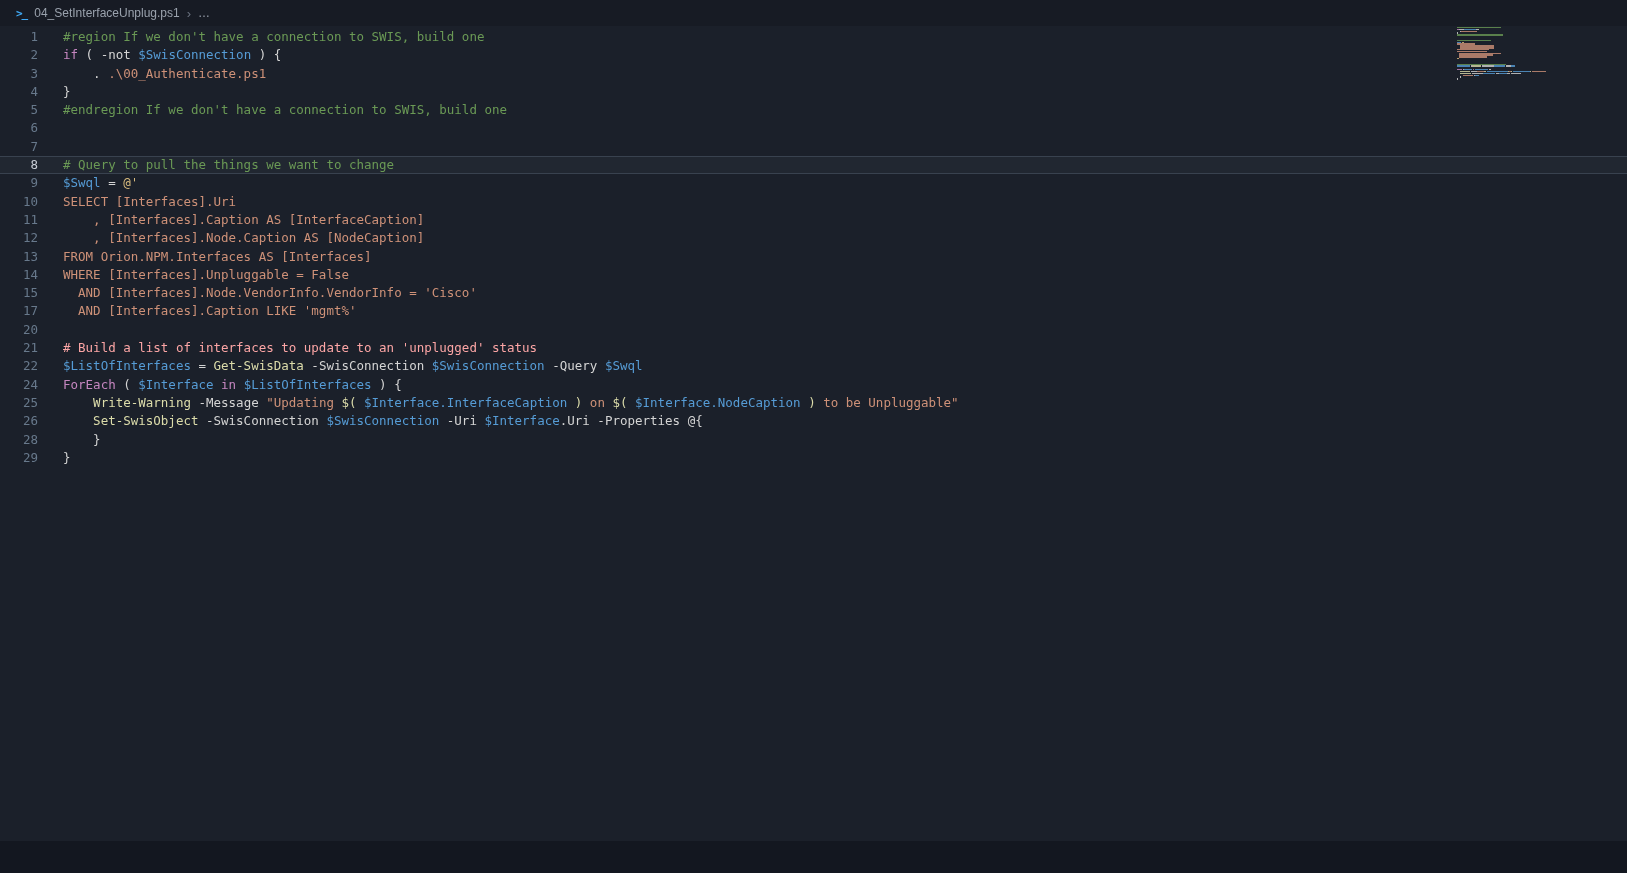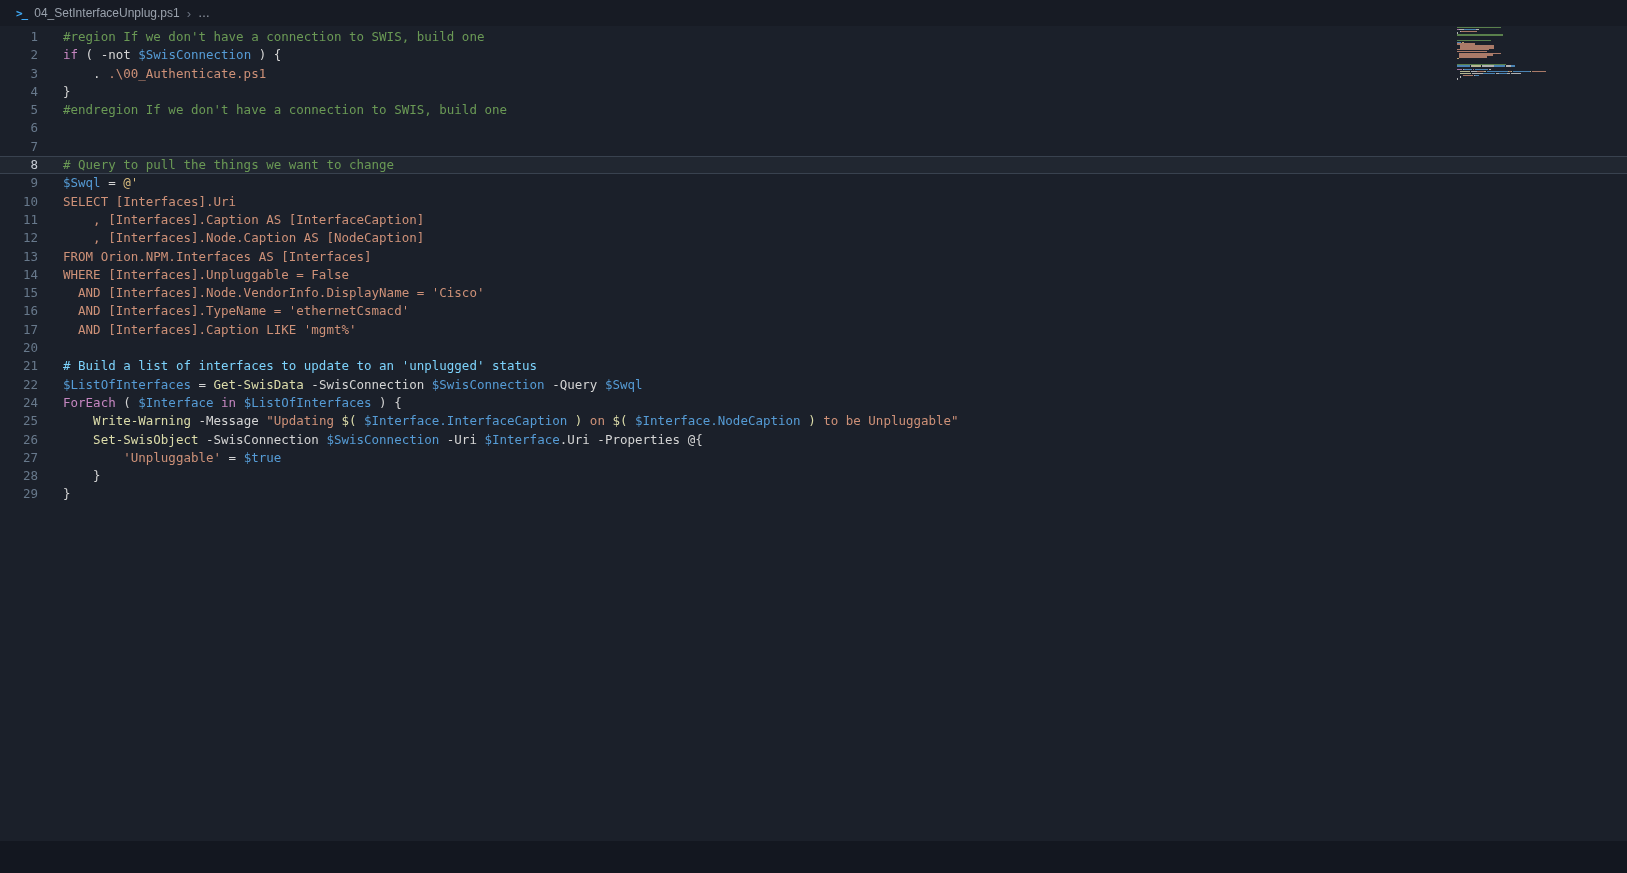--- a/index.html
+++ b/index.html
@@ -79,30 +79,28 @@
       <div class="line"><span class="ln">5</span><span class="code"><span style="color: rgb(106, 153, 85);">#endregion If we don't have a connection to SWIS, build one</span></span></div>
       <div class="line"><span class="ln">6</span><span class="code"></span></div>
       <div class="line"><span class="ln">7</span><span class="code"></span></div>
       <div class="line current"><span class="ln">8</span><span class="code"><span style="color: rgb(106, 153, 85);"># Query to pull the things we want to change</span></span></div>
       <div class="line"><span class="ln">9</span><span class="code"><span style="color: rgb(86, 156, 214);">$Swql</span><span style="color: rgb(212, 212, 212);"> = </span><span style="color: rgb(215, 186, 125);">@'</span></span></div>
       <div class="line"><span class="ln">10</span><span class="code"><span style="color: rgb(206, 145, 120);">SELECT [Interfaces].Uri</span></span></div>
       <div class="line"><span class="ln">11</span><span class="code"><span style="color: rgb(206, 145, 120);">    , [Interfaces].Caption AS [InterfaceCaption]</span></span></div>
       <div class="line"><span class="ln">12</span><span class="code"><span style="color: rgb(206, 145, 120);">    , [Interfaces].Node.Caption AS [NodeCaption]</span></span></div>
       <div class="line"><span class="ln">13</span><span class="code"><span style="color: rgb(206, 145, 120); text-align: right;">FROM Orion.NPM.Interfaces AS [Interfaces]</span></span></div>
       <div class="line"><span class="ln">14</span><span class="code"><span style="color: rgb(206, 145, 120);">WHERE [Interfaces].Unpluggable = False</span></span></div>
-      <div class="line"><span class="ln">15</span><span class="code"><span style="color: rgb(206, 145, 120);">  AND [Interfaces].Node.VendorInfo.DisplayName = 'Cisco'</span></span></div>
-      <div class="line"><span class="ln">16</span><span class="code"><span style="color: rgb(206, 145, 120);">  AND [Interfaces].TypeName = 'ethernetCsmacd'</span></span></div>
+      <div class="line"><span class="ln">15</span><span class="code"><span style="color: rgb(206, 145, 120);">  AND [Interfaces].Node.VendorInfo.VendorInfo = 'Cisco'</span></span></div>
       <div class="line"><span class="ln">17</span><span class="code"><span style="color: rgb(206, 145, 120);">  AND [Interfaces].Caption LIKE 'mgmt%'</span></span></div>
       <div class="line"><span class="ln">20</span><span class="code"></span></div>
-      <div class="line"><span class="ln">21</span><span class="code"><span style="color: #7dd3fc;"># Build a list of interfaces to update to an 'unplugged' status</span></span></div>
+      <div class="line"><span class="ln">21</span><span class="code"><span style="color: #fca5a5;"># Build a list of interfaces to update to an 'unplugged' status</span></span></div>
       <div class="line"><span class="ln">22</span><span class="code"><span style="color: rgb(86, 156, 214);">$ListOfInterfaces</span><span style="color: rgb(212, 212, 212);"> = </span><span style="color: rgb(220, 220, 170);">Get-SwisData</span><span style="color: rgb(212, 212, 212);"> -SwisConnection </span><span style="color: rgb(86, 156, 214);">$SwisConnection</span><span style="color: rgb(212, 212, 212);"> -Query </span><span style="color: rgb(86, 156, 214);">$Swql</span></span></div>
       <div class="line"><span class="ln">24</span><span class="code"><span style="color: rgb(197, 134, 192);">ForEach</span><span style="color: rgb(212, 212, 212);"> ( </span><span style="color: rgb(86, 156, 214);">$Interface</span><span style="color: rgb(212, 212, 212);"> </span><span style="color: rgb(197, 134, 192);">in</span><span style="color: rgb(212, 212, 212);"> </span><span style="color: rgb(86, 156, 214);">$ListOfInterfaces</span><span style="color: rgb(212, 212, 212);"> ) {</span></span></div>
       <div class="line"><span class="ln">25</span><span class="code"><span style="color: rgb(212, 212, 212);">    </span><span style="color: rgb(220, 220, 170);">Write-Warning</span><span style="color: rgb(212, 212, 212);"> -Message </span><span style="color: rgb(206, 145, 120);">"Updating </span><span style="color: rgb(220, 220, 170);">$(</span><span style="color: rgb(86, 156, 214);"> $Interface.InterfaceCaption </span><span style="color: rgb(220, 220, 170);">)</span><span style="color: rgb(206, 145, 120);"> on </span><span style="color: rgb(220, 220, 170);">$(</span><span style="color: rgb(86, 156, 214);"> $Interface.NodeCaption </span><span style="color: rgb(220, 220, 170);">)</span><span style="color: rgb(206, 145, 120);"> to be Unpluggable"</span></span></div>
       <div class="line"><span class="ln">26</span><span class="code"><span style="color: rgb(212, 212, 212);">    </span><span style="color: rgb(220, 220, 170);">Set-SwisObject</span><span style="color: rgb(212, 212, 212);"> -SwisConnection </span><span style="color: rgb(86, 156, 214);">$SwisConnection</span><span style="color: rgb(212, 212, 212);"> -Uri </span><span style="color: rgb(86, 156, 214);">$Interface</span><span style="color: rgb(212, 212, 212);">.Uri</span><span style="color: rgb(212, 212, 212);"> -Properties </span><span style="color: rgb(212, 212, 212);">@{</span></span></div>
-      <div class="line"><span class="ln">27</span><span class="code"><span style="color: rgb(212, 212, 212);">        </span><span style="color: rgb(206, 145, 120);">'Unpluggable'</span><span style="color: rgb(212, 212, 212);"> = </span><span style="color: rgb(86, 156, 214);">$true</span></span></div>
       <div class="line"><span class="ln">28</span><span class="code"><span style="color: rgb(212, 212, 212);">    }</span></span></div>
       <div class="line"><span class="ln">29</span><span class="code"><span style="color: rgb(212, 212, 212);">}</span></span></div>
     </div>
 
   <div class="minimap" id="minimap">
       <div class="mm-line">
         <span class="mm-seg" style="width: 43.68px; background: rgb(106, 153, 85);"></span>
       </div>
       <div class="mm-line">
         <span class="mm-seg" style="width: 1.56px; background: rgb(197, 134, 192);"></span>

